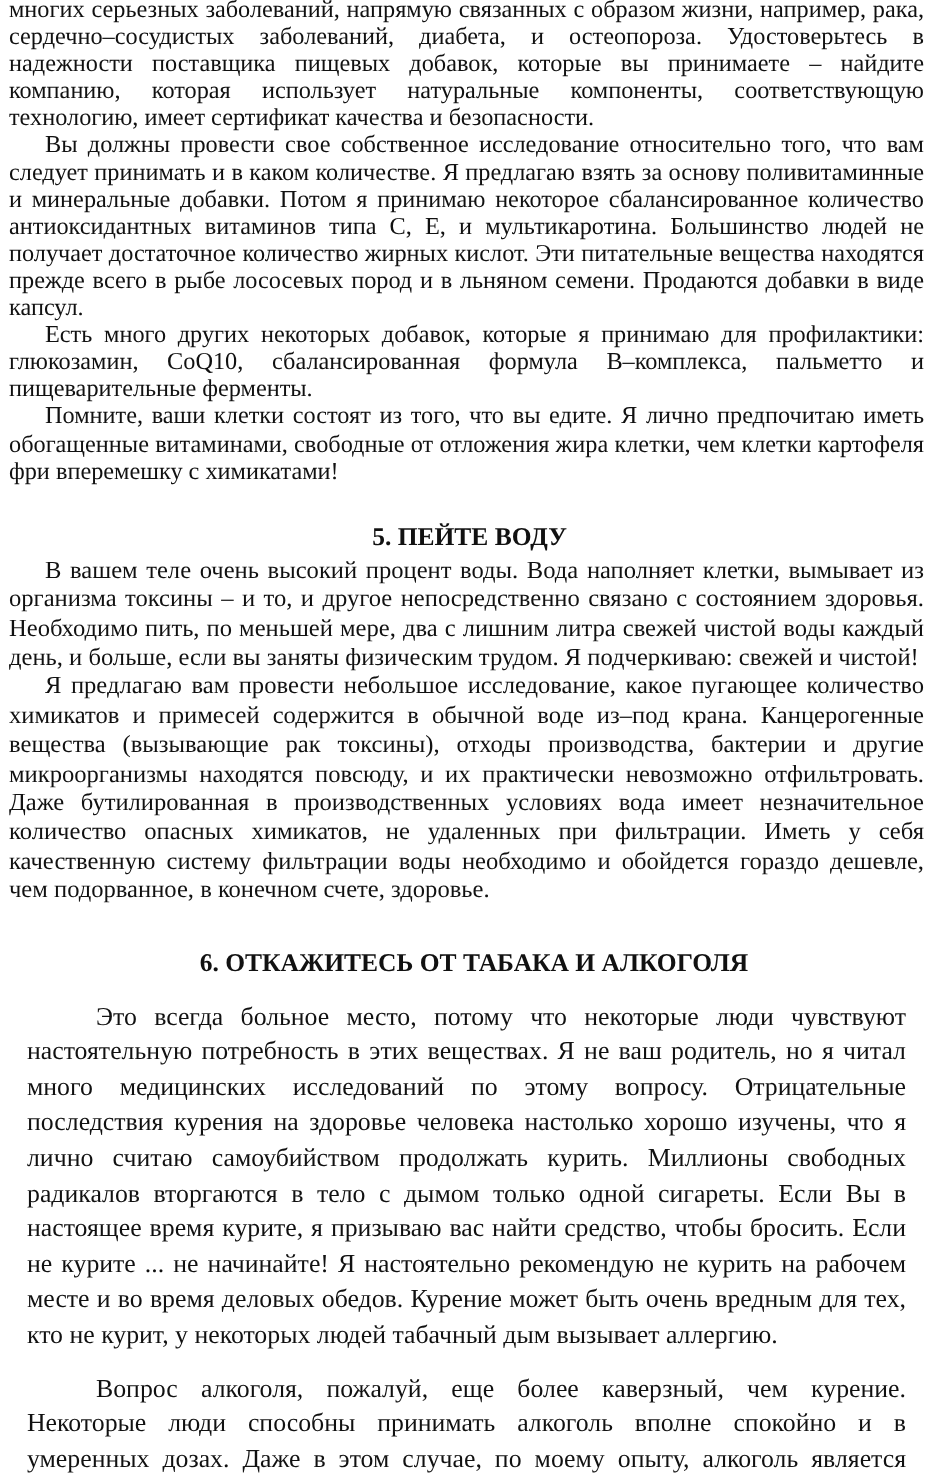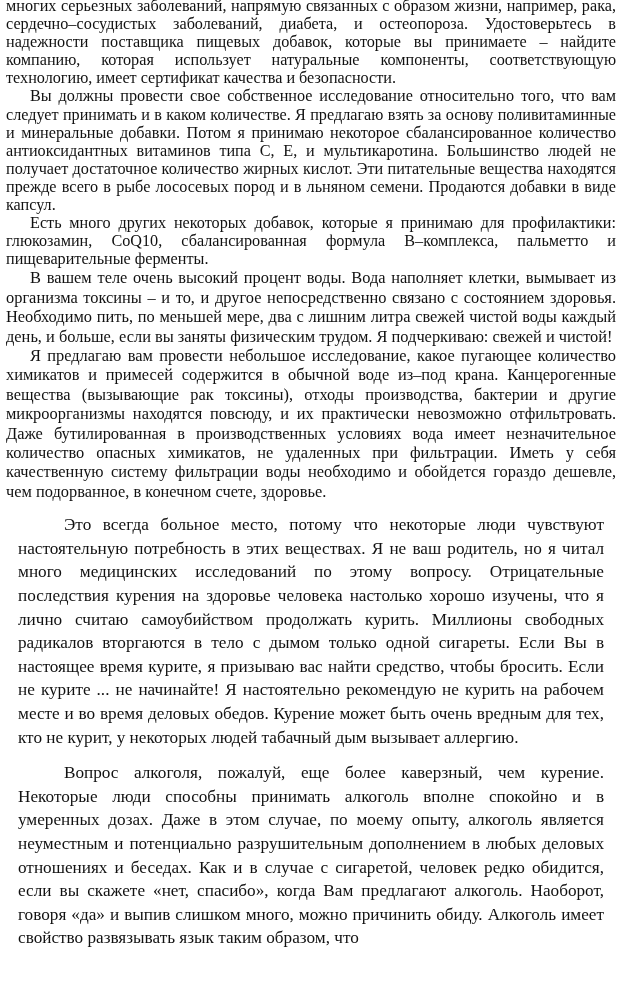--- a/index.html
+++ b/index.html
@@ -52,25 +52,28 @@
 </style>
 </head>
 <body>
 
 <div class="page">
 
   <div class="block1">
     <p>многих серьезных заболеваний, напрямую связанных с образом жизни, например, рака, сердечно–сосудистых заболеваний, диабета, и остеопороза. Удостоверьтесь в надежности поставщика пищевых добавок, которые вы принимаете – найдите компанию, которая использует натуральные компоненты, соответствующую технологию, имеет сертификат качества и безопасности.</p>
     <p class="ind">Вы должны провести свое собственное исследование относительно того, что вам следует принимать и в каком количестве. Я предлагаю взять за основу поливитаминные и минеральные добавки. Потом я принимаю некоторое сбалансированное количество антиоксидантных витаминов типа C, E, и мультикаротина. Большинство людей не получает достаточное количество жирных кислот. Эти питательные вещества находятся прежде всего в рыбе лососевых пород и в льняном семени. Продаются добавки в виде капсул.</p>
     <p class="ind">Есть много других некоторых добавок, которые я принимаю для профилактики: глюкозамин, CoQ10, сбалансированная формула B–комплекса, пальметто и пищеварительные ферменты.</p>
+    <p class="ind">Помните, ваши клетки состоят из того, что вы едите. Я лично предпочитаю иметь обогащенные витаминами, свободные от отложения жира клетки, чем клетки картофеля фри вперемешку с химикатами!</p>
   </div>
 
   <div class="block2">
+    <h2 class="h5">5. ПЕЙТЕ ВОДУ</h2>
     <p class="ind">В вашем теле очень высокий процент воды. Вода наполняет клетки, вымывает из организма токсины – и то, и другое непосредственно связано с состоянием здоровья. Необходимо пить, по меньшей мере, два с лишним литра свежей чистой воды каждый день, и больше, если вы заняты физическим трудом. Я подчеркиваю: свежей и чистой!</p>
     <p class="ind">Я предлагаю вам провести небольшое исследование, какое пугающее количество химикатов и примесей содержится в обычной воде из–под крана. Канцерогенные вещества (вызывающие рак токсины), отходы производства, бактерии и другие микроорганизмы находятся повсюду, и их практически невозможно отфильтровать. Даже бутилированная в производственных условиях вода имеет незначительное количество опасных химикатов, не удаленных при фильтрации. Иметь у себя качественную систему фильтрации воды необходимо и обойдется гораздо дешевле, чем подорванное, в конечном счете, здоровье.</p>
   </div>
 
   <div class="block3">
+    <h2 class="h6">6. ОТКАЖИТЕСЬ ОТ ТАБАКА И АЛКОГОЛЯ</h2>
     <p class="ind-lg">Это всегда больное место, потому что некоторые люди чувствуют настоятельную потребность в этих веществах. Я не ваш родитель, но я читал много медицинских исследований по этому вопросу. Отрицательные последствия курения на здоровье человека настолько хорошо изучены, что я лично считаю самоубийством продолжать курить. Миллионы свободных радикалов вторгаются в тело с дымом только одной сигареты. Если Вы в настоящее время курите, я призываю вас найти средство, чтобы бросить. Если не курите ... не начинайте! Я настоятельно рекомендую не курить на рабочем месте и во время деловых обедов. Курение может быть очень вредным для тех, кто не курит, у некоторых людей табачный дым вызывает аллергию.</p>
     <p class="ind-lg">Вопрос алкоголя, пожалуй, еще более каверзный, чем курение. Некоторые люди способны принимать алкоголь вполне спокойно и в умеренных дозах. Даже в этом случае, по моему опыту, алкоголь является неуместным и потенциально разрушительным дополнением в любых деловых отношениях и беседах. Как и в случае с сигаретой, человек редко обидится, если вы скажете «нет, спасибо», когда Вам предлагают алкоголь. Наоборот, говоря «да» и выпив слишком много, можно причинить обиду. Алкоголь имеет свойство развязывать язык таким образом, что</p>
   </div>
 
 </div>
 
 </body></html>

